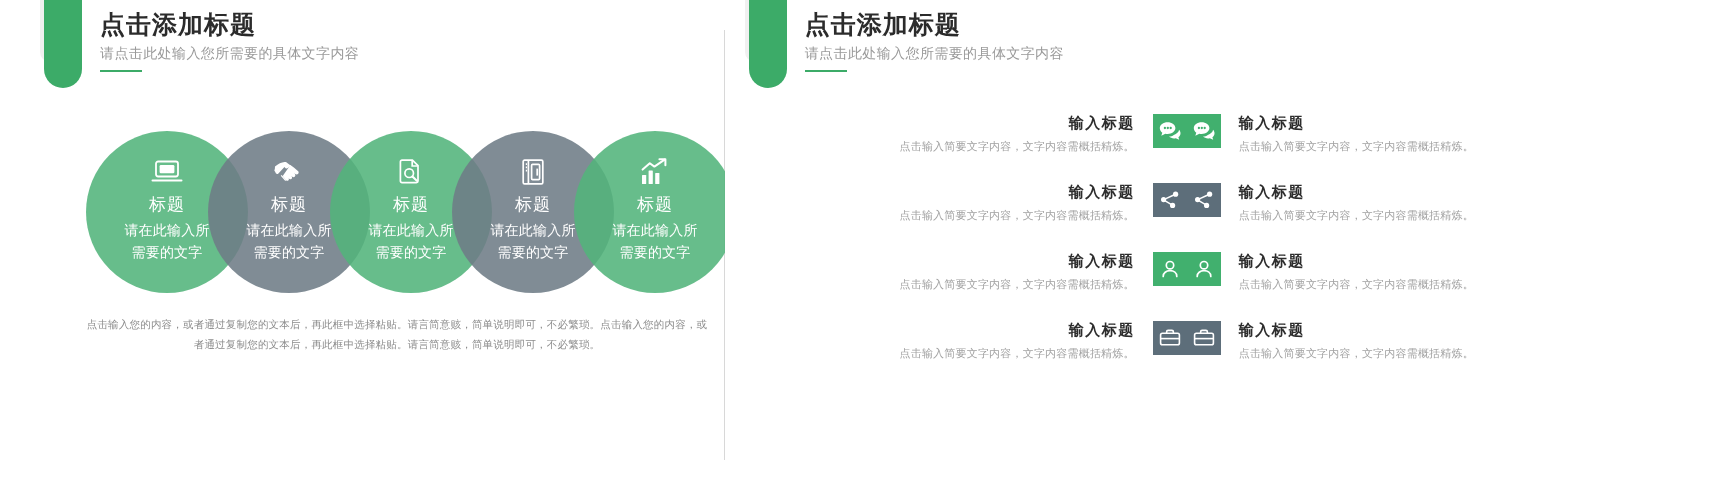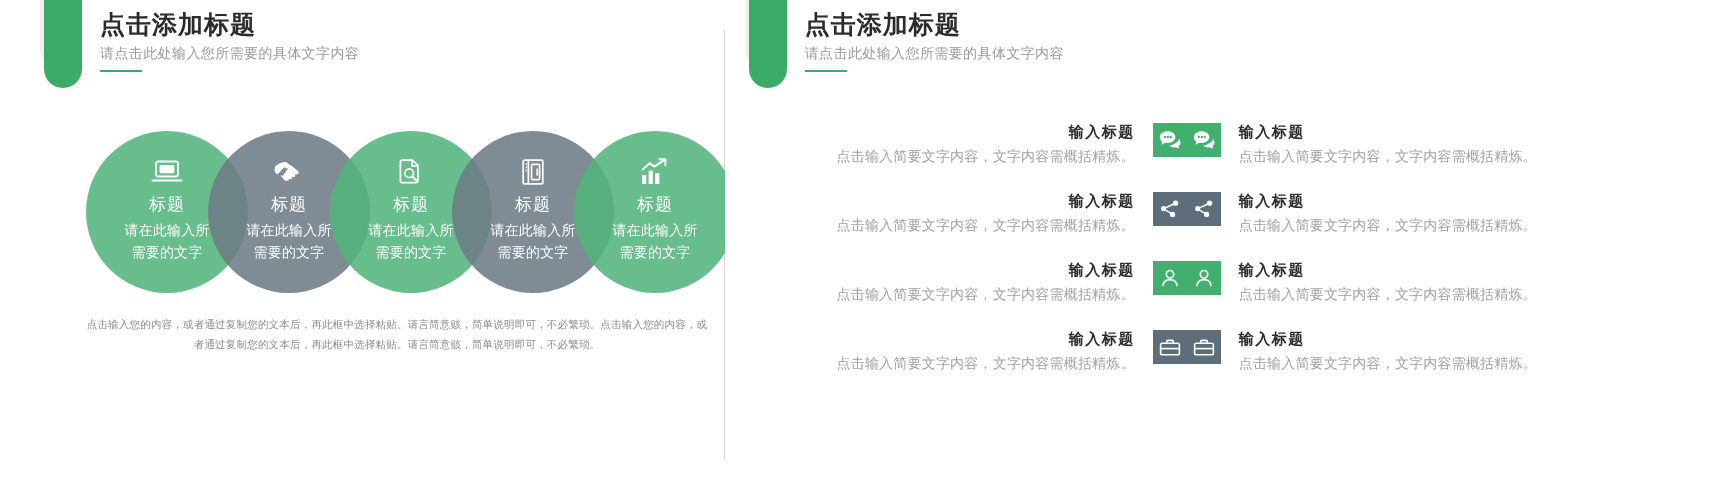--- a/index.html
+++ b/index.html
@@ -73,33 +73,33 @@
   }
 
   .para {
     position: absolute; left: 72px; top: 314px; width: 626px;
     font-size: 10.5px; color: #8c8c8c; line-height: 1.95;
     text-align: center; letter-spacing: 0.2px;
   }
 
   
   .list-wrap { position: absolute; left: 0; top: 97px; width: 924px; }
-  .list-row { display: flex; height: 69px; align-items: flex-end; }
+  .list-row { display: flex; height: 69px; align-items: center; }
   .col { display: flex; align-items: flex-start; }
   .col-left  { width: 462px; justify-content: flex-end; padding-right: 0px; }
   .col-right { width: 462px; justify-content: flex-start; }
   .txt { padding-top: 4px; }
   .txt-r { text-align: right; margin-right: 18px; }
   .txt-l { text-align: left; margin-left: 18px; }
   .item-title {
     font-size: 15px; font-weight: bold; color: #2d2d2d;
     letter-spacing: 1.5px; line-height: 1.2; white-space: nowrap;
   }
   .item-desc {
-    font-size: 14px; color: #a2a2a2; margin-top: 7px;
+    font-size: 11px; color: #a2a2a2; margin-top: 7px;
     letter-spacing: 0.2px; white-space: nowrap;
   }
   .sq {
     width: 34px; height: 34px; flex: none; margin-top: 4px;
     display: flex; align-items: center; justify-content: center;
   }
   .sq.green { background: #41b06e; }
   .sq.gray  { background: #5d6e7a; }
   .sq svg { display: block; }
 </style>

